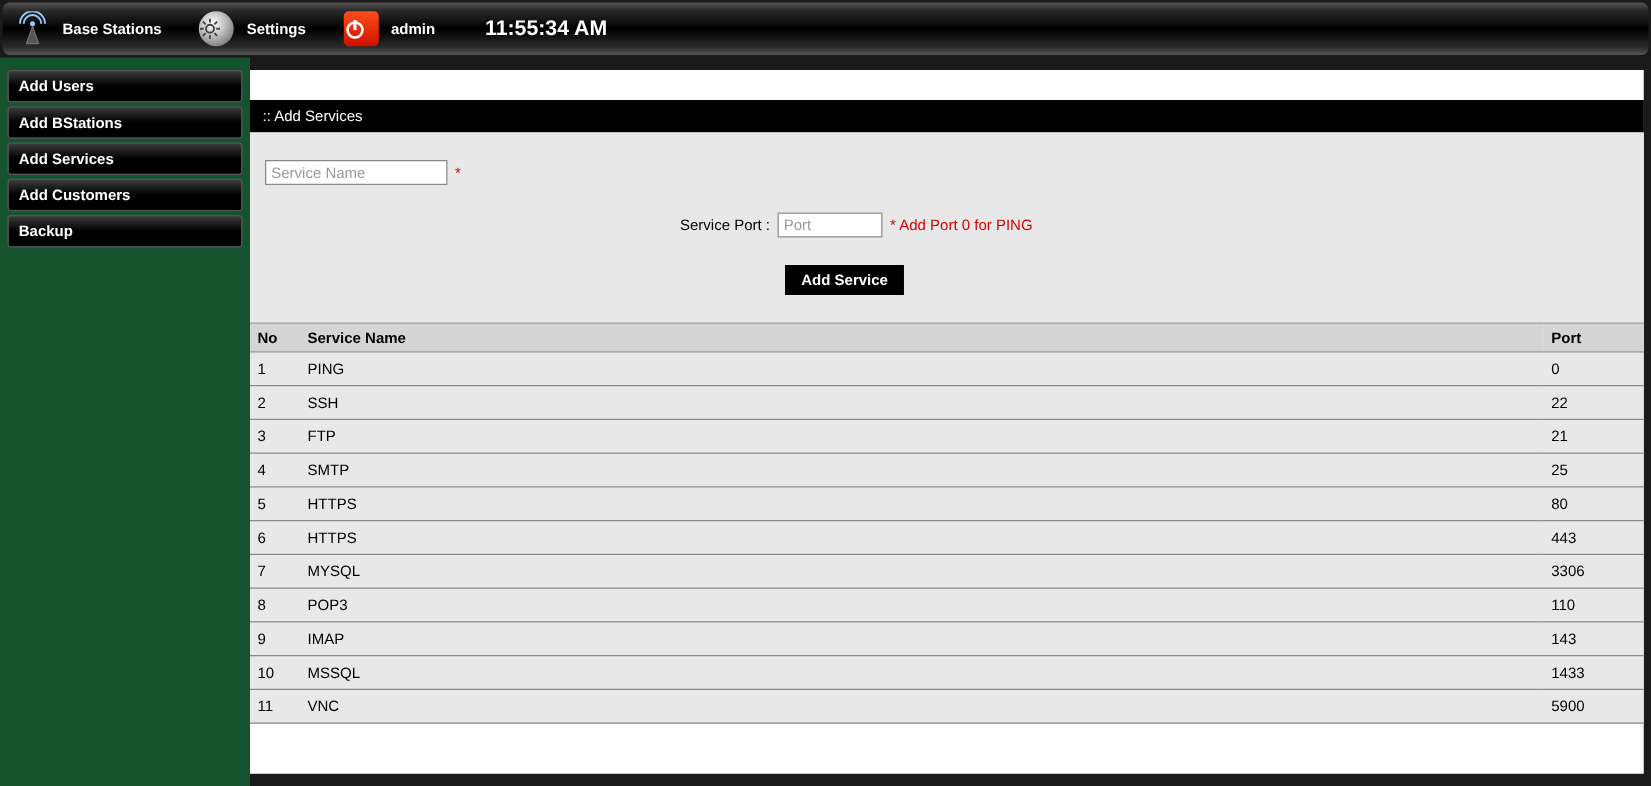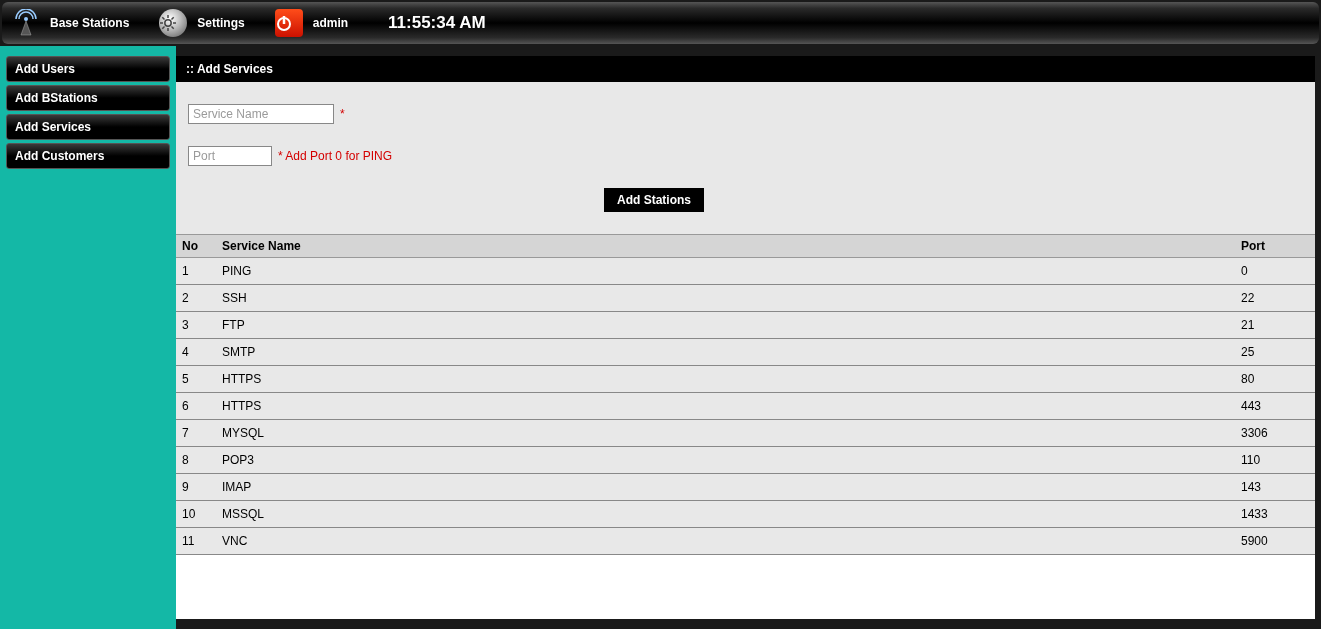--- a/index.html
+++ b/index.html
@@ -48,22 +48,22 @@
       font-size: 17px;
       font-weight: bold;
       color: #fff;
       margin-left: 10px;
     }
     .layout {
       display: flex;
       height: calc(100% - 46px);
     }
     .sidebar {
-      width: 176px;
-      background: #14b8a6;
+      width: 200px;
+      background: #14532d;
       padding: 10px 6px;
     }
     .side-btn {
       background: linear-gradient(to bottom, #3a3a3a 0%, #000 50%, #000 100%);
       border: 1px solid #555;
       border-radius: 3px;
       color: #fff;
       font-weight: bold;
       font-size: 12px;
       padding: 5px 8px;
@@ -72,24 +72,25 @@
     }
     .content {
       flex: 1;
       background: #fff;
       margin: 10px 6px 10px 0;
       overflow: auto;
     }
     .panel-header {
       background: #000;
       color: #fff;
-      font-weight: bold;
+      font-weight: normal;
       font-size: 12px;
       padding: 4px 8px;
       border: 2px solid #000;
+      margin-top: 24px;
     }
     .form-area {
       background: #e8e8e8;
       padding: 20px 10px;
       border: 2px solid #e8e8e8;
     }
     .form-row {
       display: flex;
       align-items: center;
       margin-bottom: 22px;
@@ -184,34 +185,36 @@
   </div>
   <div class="clock">11:55:34 AM</div>
 </div>
 
 <div class="layout">
   <div class="sidebar">
     <div class="side-btn"><span>Add Users</span></div>
     <div class="side-btn"><span>Add BStations</span></div>
     <div class="side-btn"><span>Add Services</span></div>
     <div class="side-btn"><span>Add Customers</span></div>
+    <div class="side-btn"><span>Backup</span></div>
   </div>
 
   <div class="content">
     <div class="panel-header">:: Add Services</div>
     <div class="form-area">
       <div class="form-row">
         <input class="svc-name-input" type="text" placeholder="Service Name" style="">
         <span class="req">*</span>
       </div>
       <div class="form-row">
+        <div class="form-label">Service Port :</div>
         <input class="svc-port-input" type="text" placeholder="Port" style="">
         <span class="req">* Add Port 0 for PING</span>
       </div>
-      <button class="add-btn">Add Stations</button>
+      <button class="add-btn">Add Service</button>
     </div>
 
     <table>
       <thead>
         <tr>
           <th class="col-no">No</th>
           <th>Service Name</th>
           <th class="col-port">Port</th>
         </tr>
       </thead>

